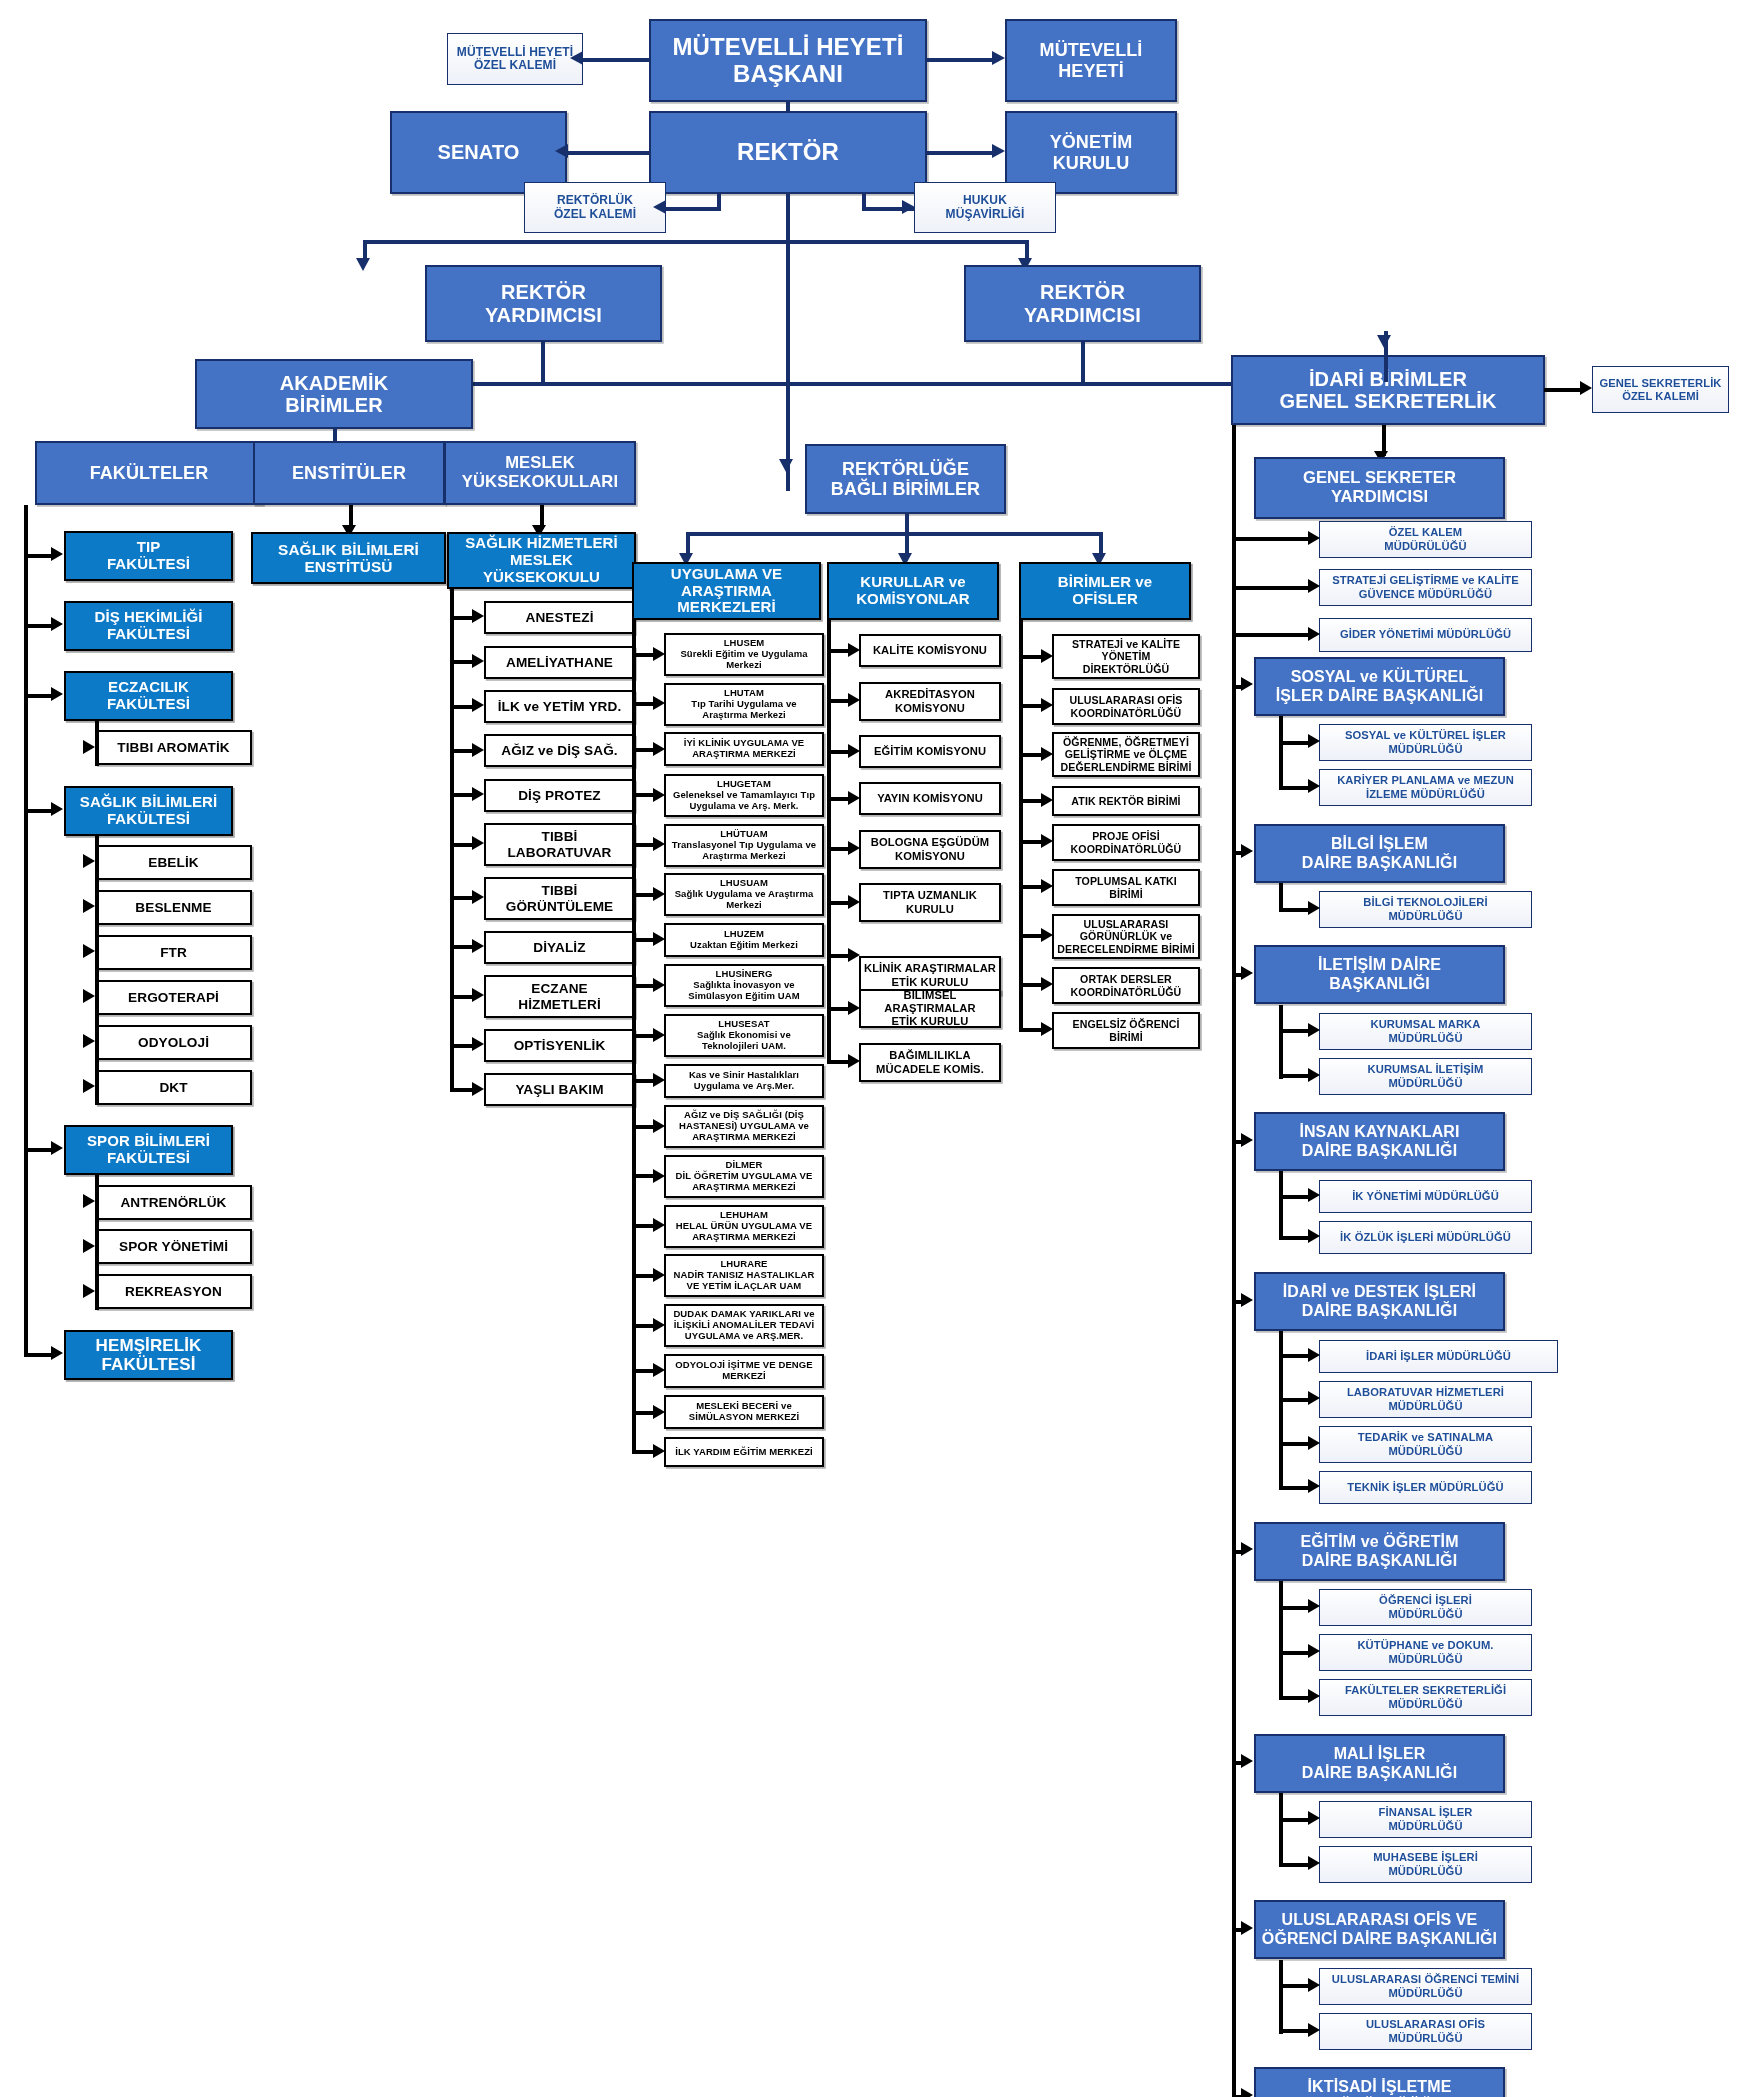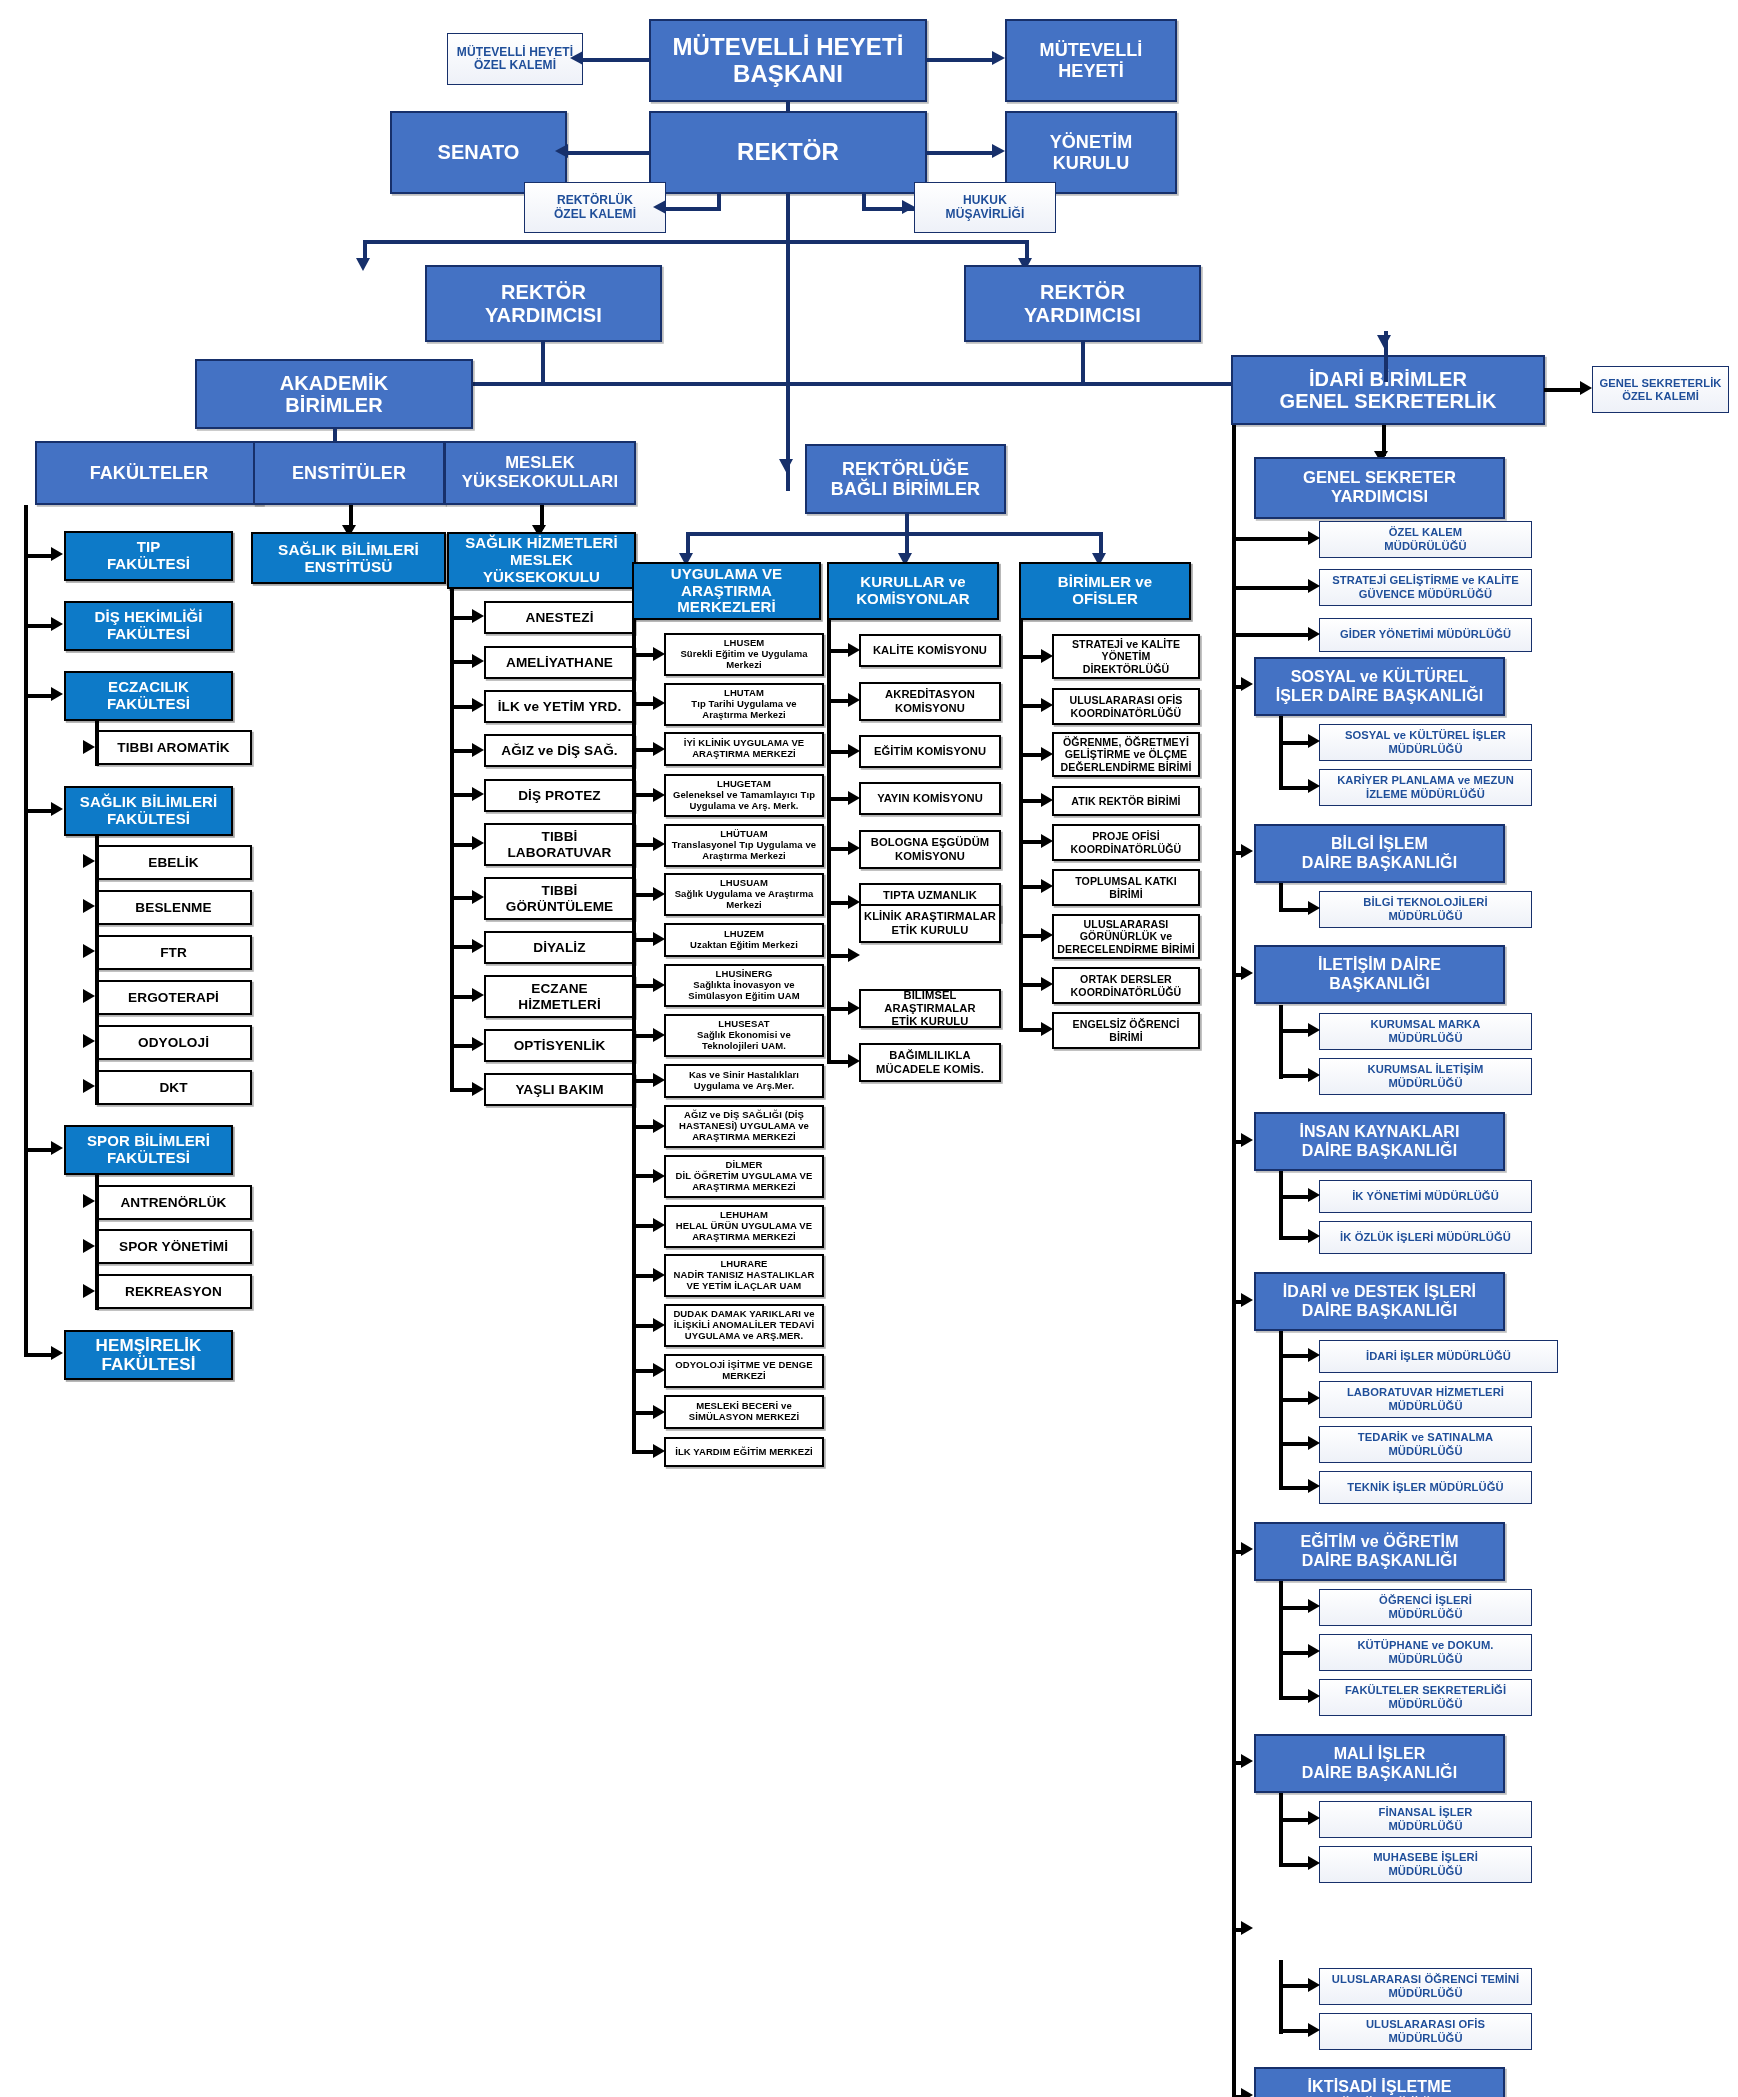--- a/index.html
+++ b/index.html
@@ -274,21 +274,21 @@
     <div class="arw rk" style="left: 848px; top: 744px;"></div>
     <div class="bx bwhiteblk" style="left: 859px; top: 782px; width: 142px; height: 33px; font-size: 11.2px; line-height: 1.18;">YAYIN KOMİSYONU</div>
     <div class="lnk" style="left: 827px; top: 797px; width: 22.5px; height: 3.5px;"></div>
     <div class="arw rk" style="left: 848px; top: 791px;"></div>
     <div class="bx bwhiteblk" style="left: 859px; top: 830px; width: 142px; height: 39px; font-size: 11.2px; line-height: 1.18;">BOLOGNA EŞGÜDÜM<br>KOMİSYONU</div>
     <div class="lnk" style="left: 827px; top: 847px; width: 22.5px; height: 3.5px;"></div>
     <div class="arw rk" style="left: 848px; top: 841px;"></div>
     <div class="bx bwhiteblk" style="left: 859px; top: 883px; width: 142px; height: 39px; font-size: 11.2px; line-height: 1.18;">TIPTA UZMANLIK<br>KURULU</div>
     <div class="lnk" style="left: 827px; top: 901px; width: 22.5px; height: 3.5px;"></div>
     <div class="arw rk" style="left: 848px; top: 895px;"></div>
-    <div class="bx bwhiteblk" style="left: 859px; top: 904px; width: 142px; height: 39px; font-size: 11.2px; line-height: 1.18;">KLİNİK ARAŞTIRMALAR<br>ETİK KURULU</div>
+    <div class="bx bwhiteblk" style="left: 859px; top: 956px; width: 142px; height: 39px; font-size: 11.2px; line-height: 1.18;">KLİNİK ARAŞTIRMALAR<br>ETİK KURULU</div>
     <div class="lnk" style="left: 827px; top: 954px; width: 22.5px; height: 3.5px;"></div>
     <div class="arw rk" style="left: 848px; top: 948px;"></div>
     <div class="bx bwhiteblk" style="left: 859px; top: 989px; width: 142px; height: 39px; font-size: 11.2px; line-height: 1.18;">BİLİMSEL ARAŞTIRMALAR<br>ETİK KURULU</div>
     <div class="lnk" style="left: 827px; top: 1007px; width: 22.5px; height: 3.5px;"></div>
     <div class="arw rk" style="left: 848px; top: 1001px;"></div>
     <div class="bx bwhiteblk" style="left: 859px; top: 1043px; width: 142px; height: 39px; font-size: 11.2px; line-height: 1.18;">BAĞIMLILIKLA<br>MÜCADELE KOMİS.</div>
     <div class="lnk" style="left: 827px; top: 1060px; width: 22.5px; height: 3.5px;"></div>
     <div class="arw rk" style="left: 848px; top: 1054px;"></div>
     <div class="lnk" style="left: 827px; top: 620px; height: 444px; width: 3.5px;"></div>
     <div class="bx bwhiteblk" style="left: 1052px; top: 634px; width: 148px; height: 45px; font-size: 10.6px; line-height: 1.16;">STRATEJİ ve KALİTE<br>YÖNETİM<br>DİREKTÖRLÜĞÜ</div>
@@ -408,20 +408,21 @@
     <div class="bx bmid" style="left: 1254px; top: 1734px; width: 251px; height: 59px; font-size: 16px; line-height: 1.14;">MALİ İŞLER<br>DAİRE BAŞKANLIĞI</div>
     <div class="lnk" style="left: 1232px; top: 1761px; width: 10.6px; height: 3.5px;"></div>
     <div class="arw rk" style="left: 1241px; top: 1754px;"></div>
     <div class="bx bwhitenavy" style="left: 1319px; top: 1801px; width: 213px; height: 37px; font-size: 11.2px; line-height: 1.2;">FİNANSAL İŞLER<br>MÜDÜRLÜĞÜ</div>
     <div class="lnk" style="left: 1279px; top: 1818px; width: 30px; height: 3.5px;"></div>
     <div class="arw rk" style="left: 1308px; top: 1811px;"></div>
     <div class="bx bwhitenavy" style="left: 1319px; top: 1846px; width: 213px; height: 37px; font-size: 11.2px; line-height: 1.2;">MUHASEBE İŞLERİ<br>MÜDÜRLÜĞÜ</div>
     <div class="lnk" style="left: 1279px; top: 1863px; width: 30px; height: 3.5px;"></div>
     <div class="arw rk" style="left: 1308px; top: 1856px;"></div>
     <div class="lnk" style="left: 1279px; top: 1793px; height: 74px; width: 3.5px;"></div>
+    <div class="bx bmid" style="left: 1254px; top: 1900px; width: 251px; height: 59px; font-size: 16px; line-height: 1.14;">ULUSLARARASI OFİS VE<br>ÖĞRENCİ DAİRE BAŞKANLIĞI</div>
     <div class="lnk" style="left: 1232px; top: 1928px; width: 10.6px; height: 3.5px;"></div>
     <div class="arw rk" style="left: 1241px; top: 1921px;"></div>
     <div class="bx bwhitenavy" style="left: 1319px; top: 1968px; width: 213px; height: 37px; font-size: 11.2px; line-height: 1.2;">ULUSLARARASI ÖĞRENCİ TEMİNİ<br>MÜDÜRLÜĞÜ</div>
     <div class="lnk" style="left: 1279px; top: 1984px; width: 30px; height: 3.5px;"></div>
     <div class="arw rk" style="left: 1308px; top: 1978px;"></div>
     <div class="bx bwhitenavy" style="left: 1319px; top: 2013px; width: 213px; height: 37px; font-size: 11.2px; line-height: 1.2;">ULUSLARARASI OFİS<br>MÜDÜRLÜĞÜ</div>
     <div class="lnk" style="left: 1279px; top: 2029px; width: 30px; height: 3.5px;"></div>
     <div class="arw rk" style="left: 1308px; top: 2023px;"></div>
     <div class="lnk" style="left: 1279px; top: 1960px; height: 74px; width: 3.5px;"></div>
     <div class="bx bmid" style="left: 1254px; top: 2067px; width: 251px; height: 59px; font-size: 16px; line-height: 1.14;">İKTİSADİ İŞLETME<br>MÜDÜRLÜĞÜ</div>

